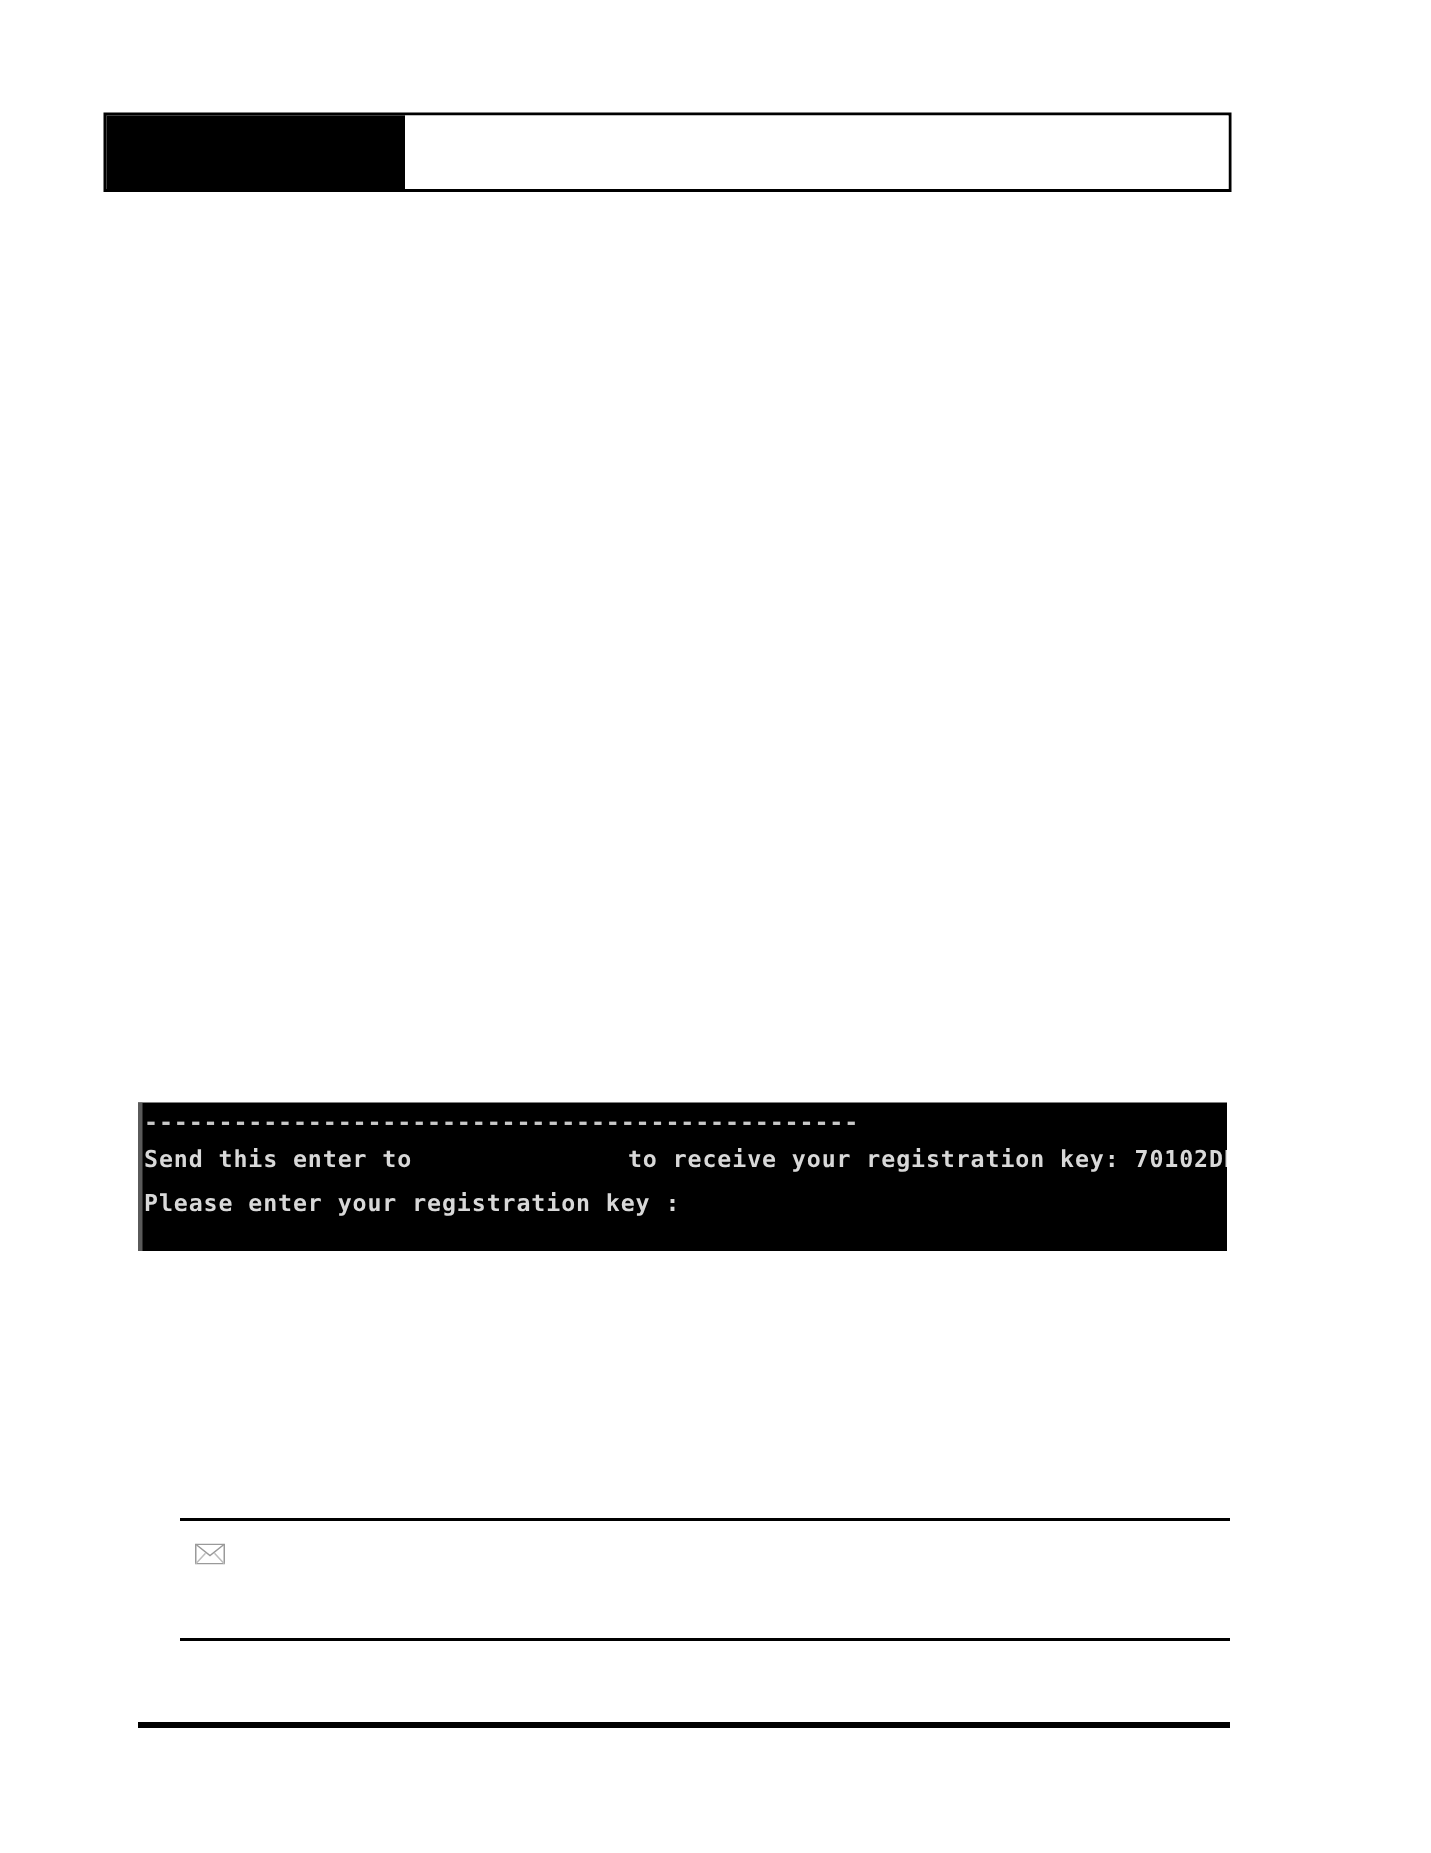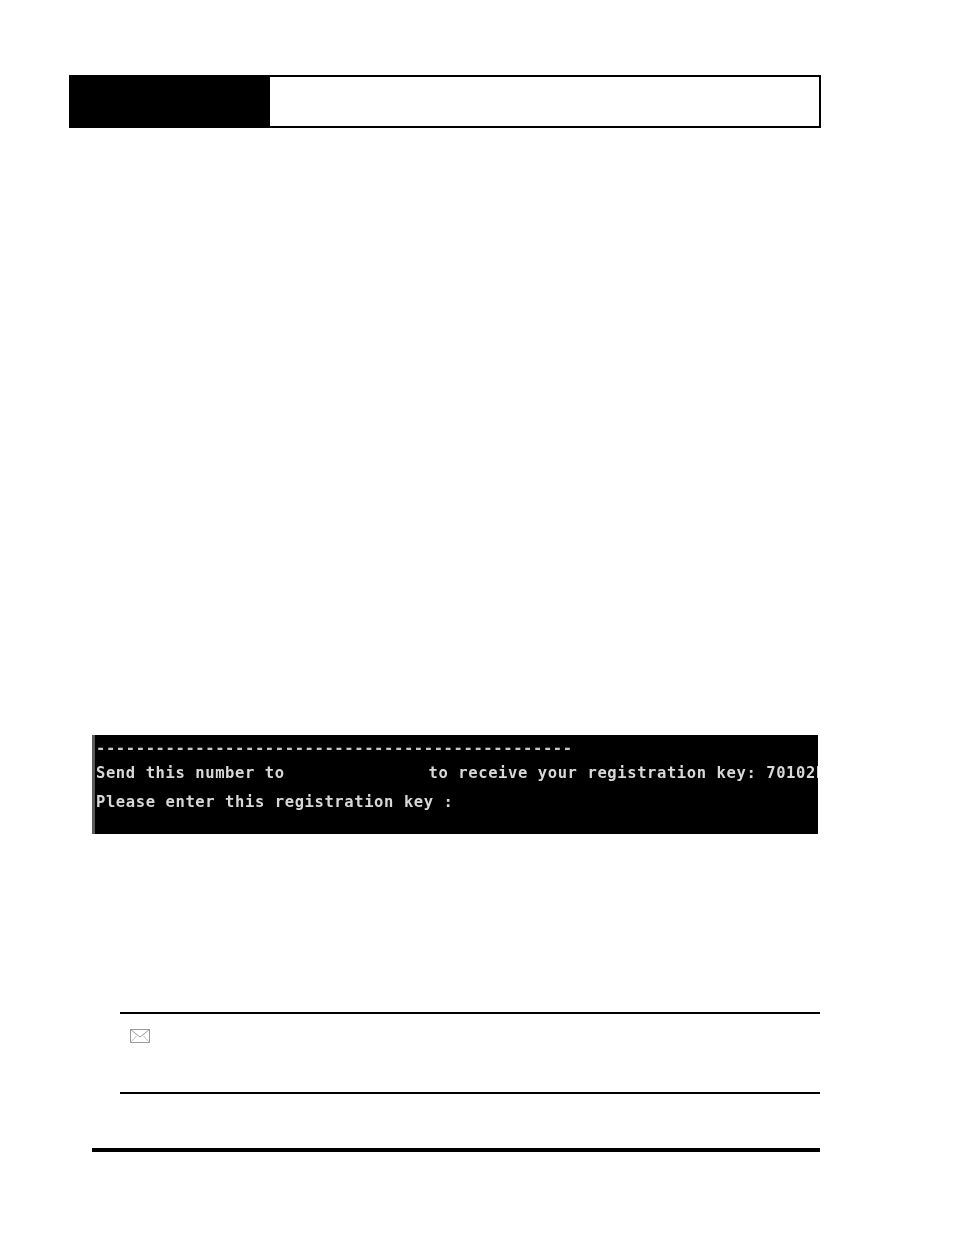--- a/index.html
+++ b/index.html
@@ -176,23 +176,23 @@
   </div>
 
   <div class="body-region"></div>
 
   <div class="console-capture">
     <div class="console-left-strip"></div>
     <div class="console-inner">
 
       <div class="console-line rule-line">------------------------------------------------</div>
 
-      <div class="console-line"><span>Send this number to </span><span class="console-redacted"></span><span> to receive your registration key: 70102DDA</span></div>
-
-      <div class="console-line"><span>Please enter this registration key :</span><span></span></div>
+      <div class="console-line"><span>Send this enter to </span><span class="console-redacted"></span><span> to receive your registration key: 70102DDA</span></div>
+
+      <div class="console-line"><span>Please enter your registration key :</span><span></span></div>
 
     </div>
   </div>
 
   <div class="note-block">
     <div class="note-rule-top"></div>
 
     <span class="note-icon">
       <svg width="20" height="14" viewBox="0 0 20 14" xmlns="http://www.w3.org/2000/svg">
         <rect x="0.5" y="0.5" width="19" height="13" fill="#ffffff" stroke="#9a9a9a" stroke-width="1"></rect>

